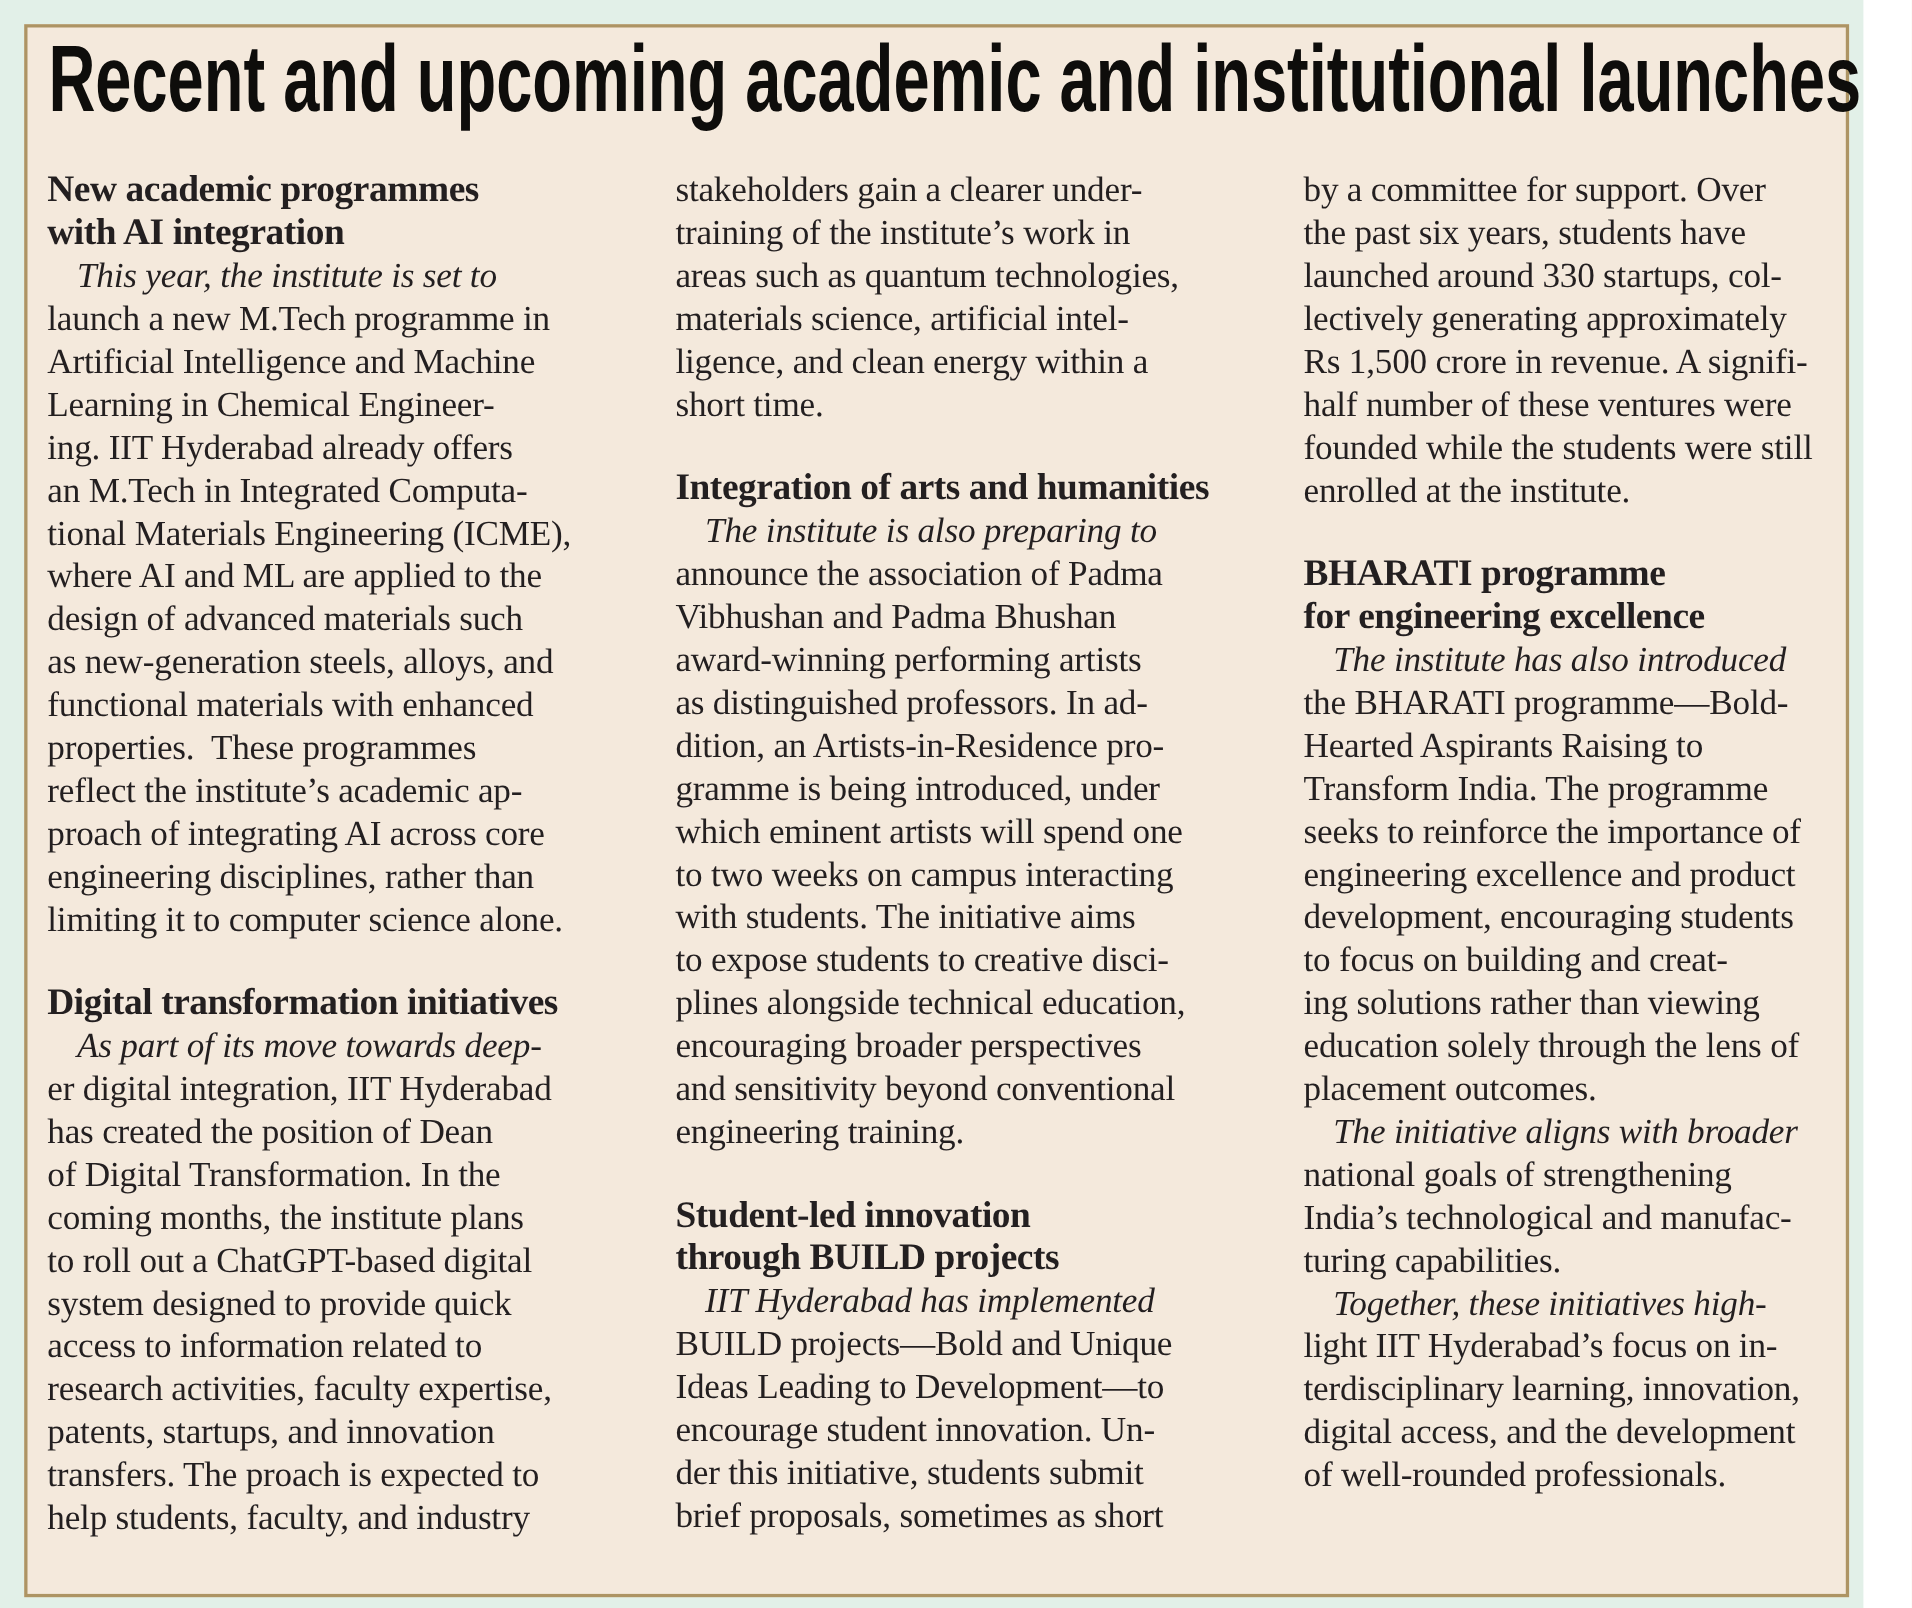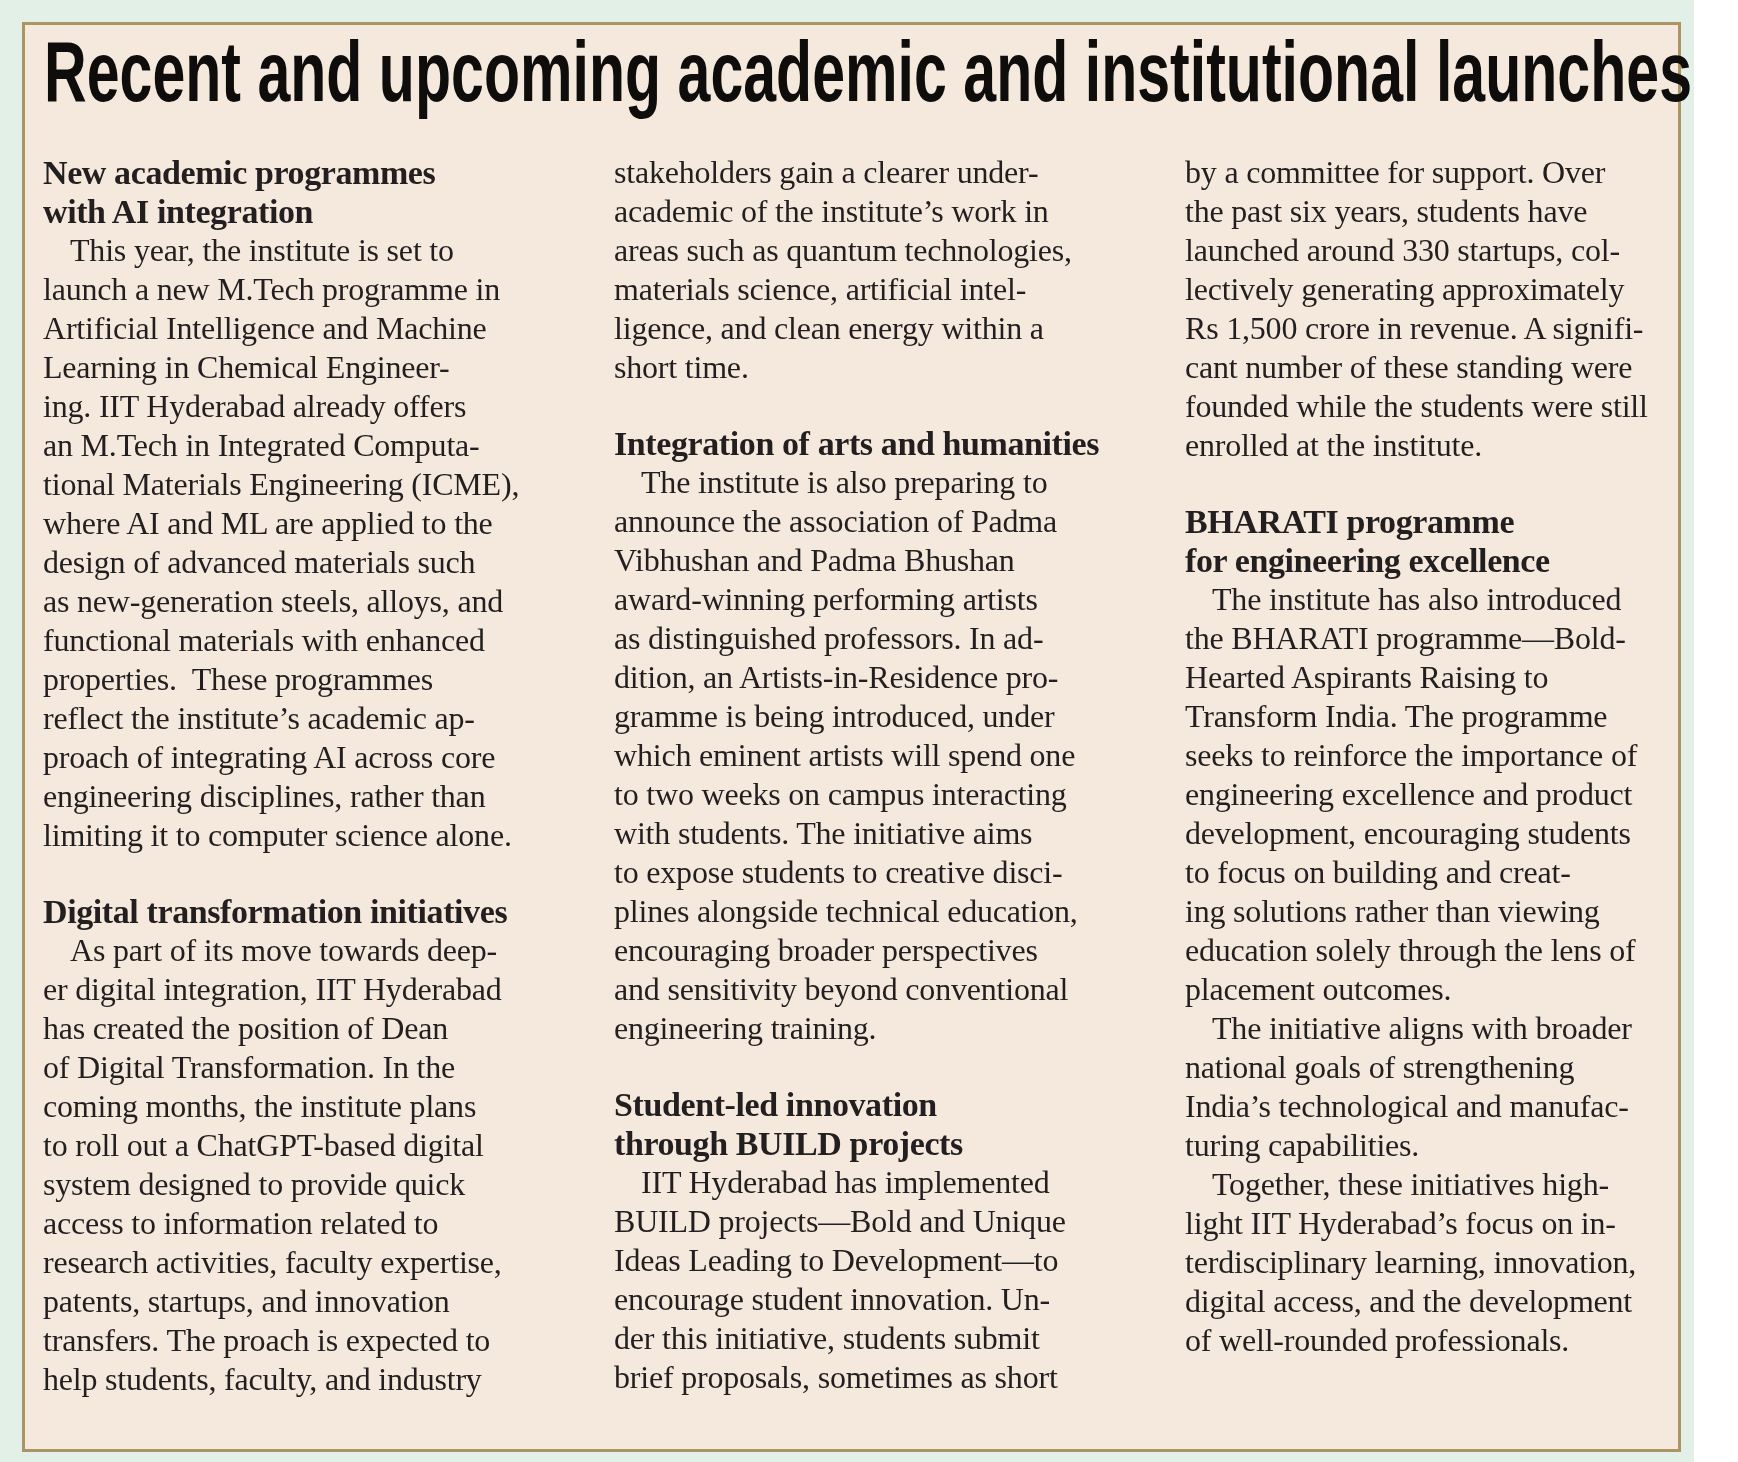--- a/index.html
+++ b/index.html
@@ -48,21 +48,21 @@
     color: #231f20;
     letter-spacing: -0.2px;
   }
   .block.heading .line {
     font-weight: bold;
     font-size: 34px;
     letter-spacing: -0.4px;
   }
   .block.heading { margin-top: 37px; }
   .column .block:first-child { margin-top: 0; }
-  .line.indent { padding-left: 27px; }
+  .line.indent { padding-left: 27px; font-style: italic; }
 </style>
 </head>
 <body>
 
 <div class="page">
   <div class="panel">
     <svg class="title-svg" width="1665" height="118">
       <text class="title-text" x="0" y="76" textLength="1648" lengthAdjust="spacingAndGlyphs">Recent and upcoming academic and institutional launches</text>
     </svg>
     <div class="cols">
@@ -103,21 +103,21 @@
             <div class="line">access to information related to</div>
             <div class="line">research activities, faculty expertise,</div>
             <div class="line">patents, startups, and innovation</div>
             <div class="line">transfers. The proach is expected to</div>
             <div class="line">help students, faculty, and industry</div>
           </div>
         </div>
         <div class="column">
           <div class="block para">
             <div class="line">stakeholders gain a clearer under-</div>
-            <div class="line">academic of the institute’s work in</div>
+            <div class="line">training of the institute’s work in</div>
             <div class="line">areas such as quantum technologies,</div>
             <div class="line">materials science, artificial intel-</div>
             <div class="line">ligence, and clean energy within a</div>
             <div class="line">short time.</div>
           </div>
           <div class="block heading">
             <div class="line">Integration of arts and humanities</div>
           </div>
           <div class="block para">
             <div class="line indent">The institute is also preparing to</div>
@@ -149,21 +149,21 @@
             <div class="line">brief proposals, sometimes as short</div>
           </div>
         </div>
         <div class="column">
           <div class="block para">
             <div class="line">by a committee for support. Over</div>
             <div class="line">the past six years, students have</div>
             <div class="line">launched around 330 startups, col-</div>
             <div class="line">lectively generating approximately</div>
             <div class="line">Rs 1,500 crore in revenue. A signifi-</div>
-            <div class="line">cant number of these standing were</div>
+            <div class="line">half number of these ventures were</div>
             <div class="line">founded while the students were still</div>
             <div class="line">enrolled at the institute.</div>
           </div>
           <div class="block heading">
             <div class="line">BHARATI programme</div>
             <div class="line">for engineering excellence</div>
           </div>
           <div class="block para">
             <div class="line indent">The institute has also introduced</div>
             <div class="line">the BHARATI programme—Bold-</div>

